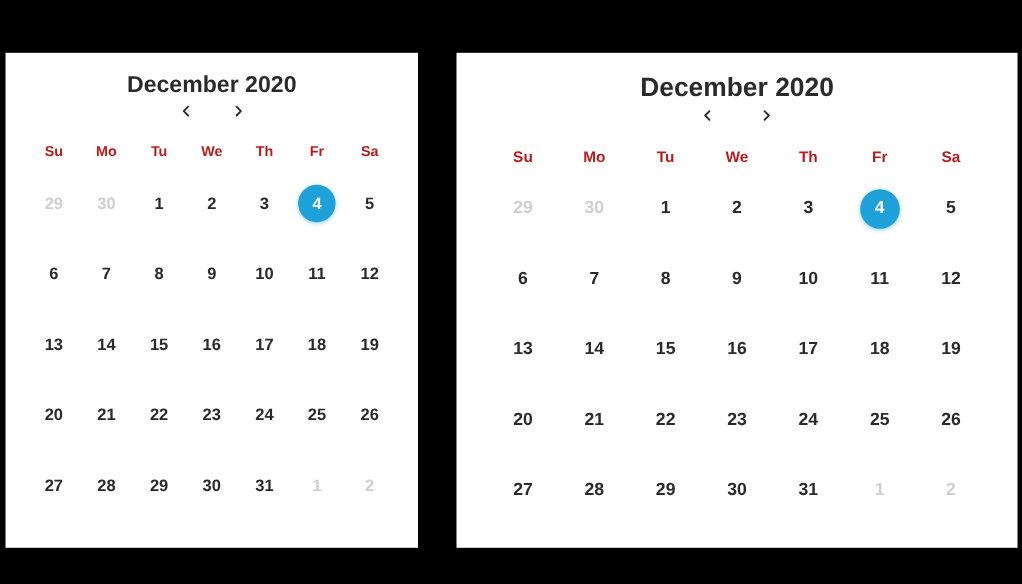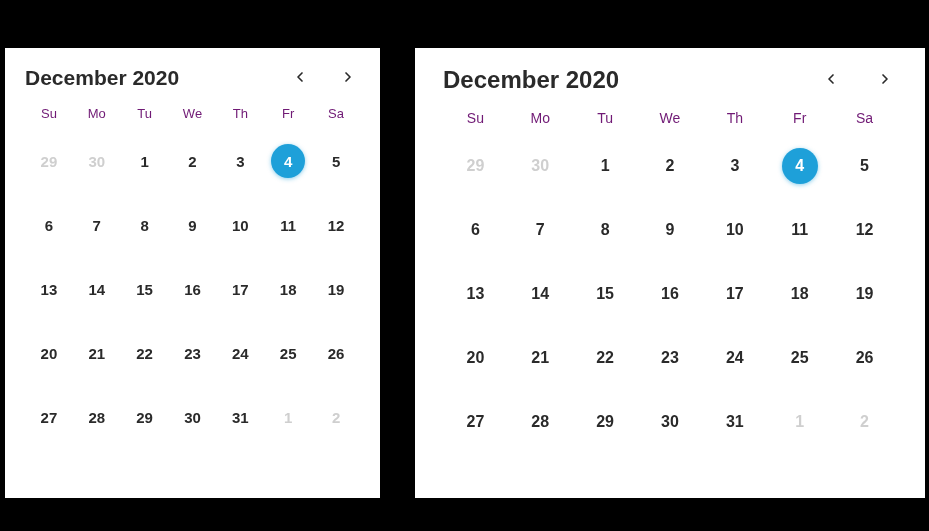--- a/index.html
+++ b/index.html
@@ -21,22 +21,23 @@
       padding: 18px 20px 10px 20px;
     }
     .calendar-large {
       left: 415px; top: 48px;
       width: 510px; height: 450px;
       padding: 18px 28px 10px 28px;
     }
     .cal-header {
       display: flex;
       align-items: center;
-      justify-content: space-between;
+      justify-content: flex-end;
       margin-bottom: 6px;
+      flex-direction: column;
     }
     .cal-title {
       font-weight: 700;
       color: #2a2a2a;
     }
     .calendar-small .cal-title { font-size: 21px; }
     .calendar-large .cal-title { font-size: 24px; }
     .cal-nav { display: flex; align-items: center; gap: 24px; }
     .calendar-large .cal-nav { gap: 30px; }
     .cal-nav button {
@@ -45,22 +46,22 @@
       display: flex; align-items: center; justify-content: center;
       color: #2a2a2a;
     }
     .cal-nav svg { width: 16px; height: 16px; stroke: currentColor; }
     .cal-grid {
       display: grid;
       grid-template-columns: repeat(7, 1fr);
       text-align: center;
     }
     .cal-dow {
-      font-weight: 400;
-      color: #701a75;
+      font-weight: 700;
+      color: #b91c1c;
       padding: 10px 0 8px 0;
     }
     .calendar-small .cal-dow { font-size: 13px; }
     .calendar-large .cal-dow { font-size: 14px; }
     .cal-cell {
       height: 64px;
       display: flex;
       align-items: center;
       justify-content: center;
       position: relative;

